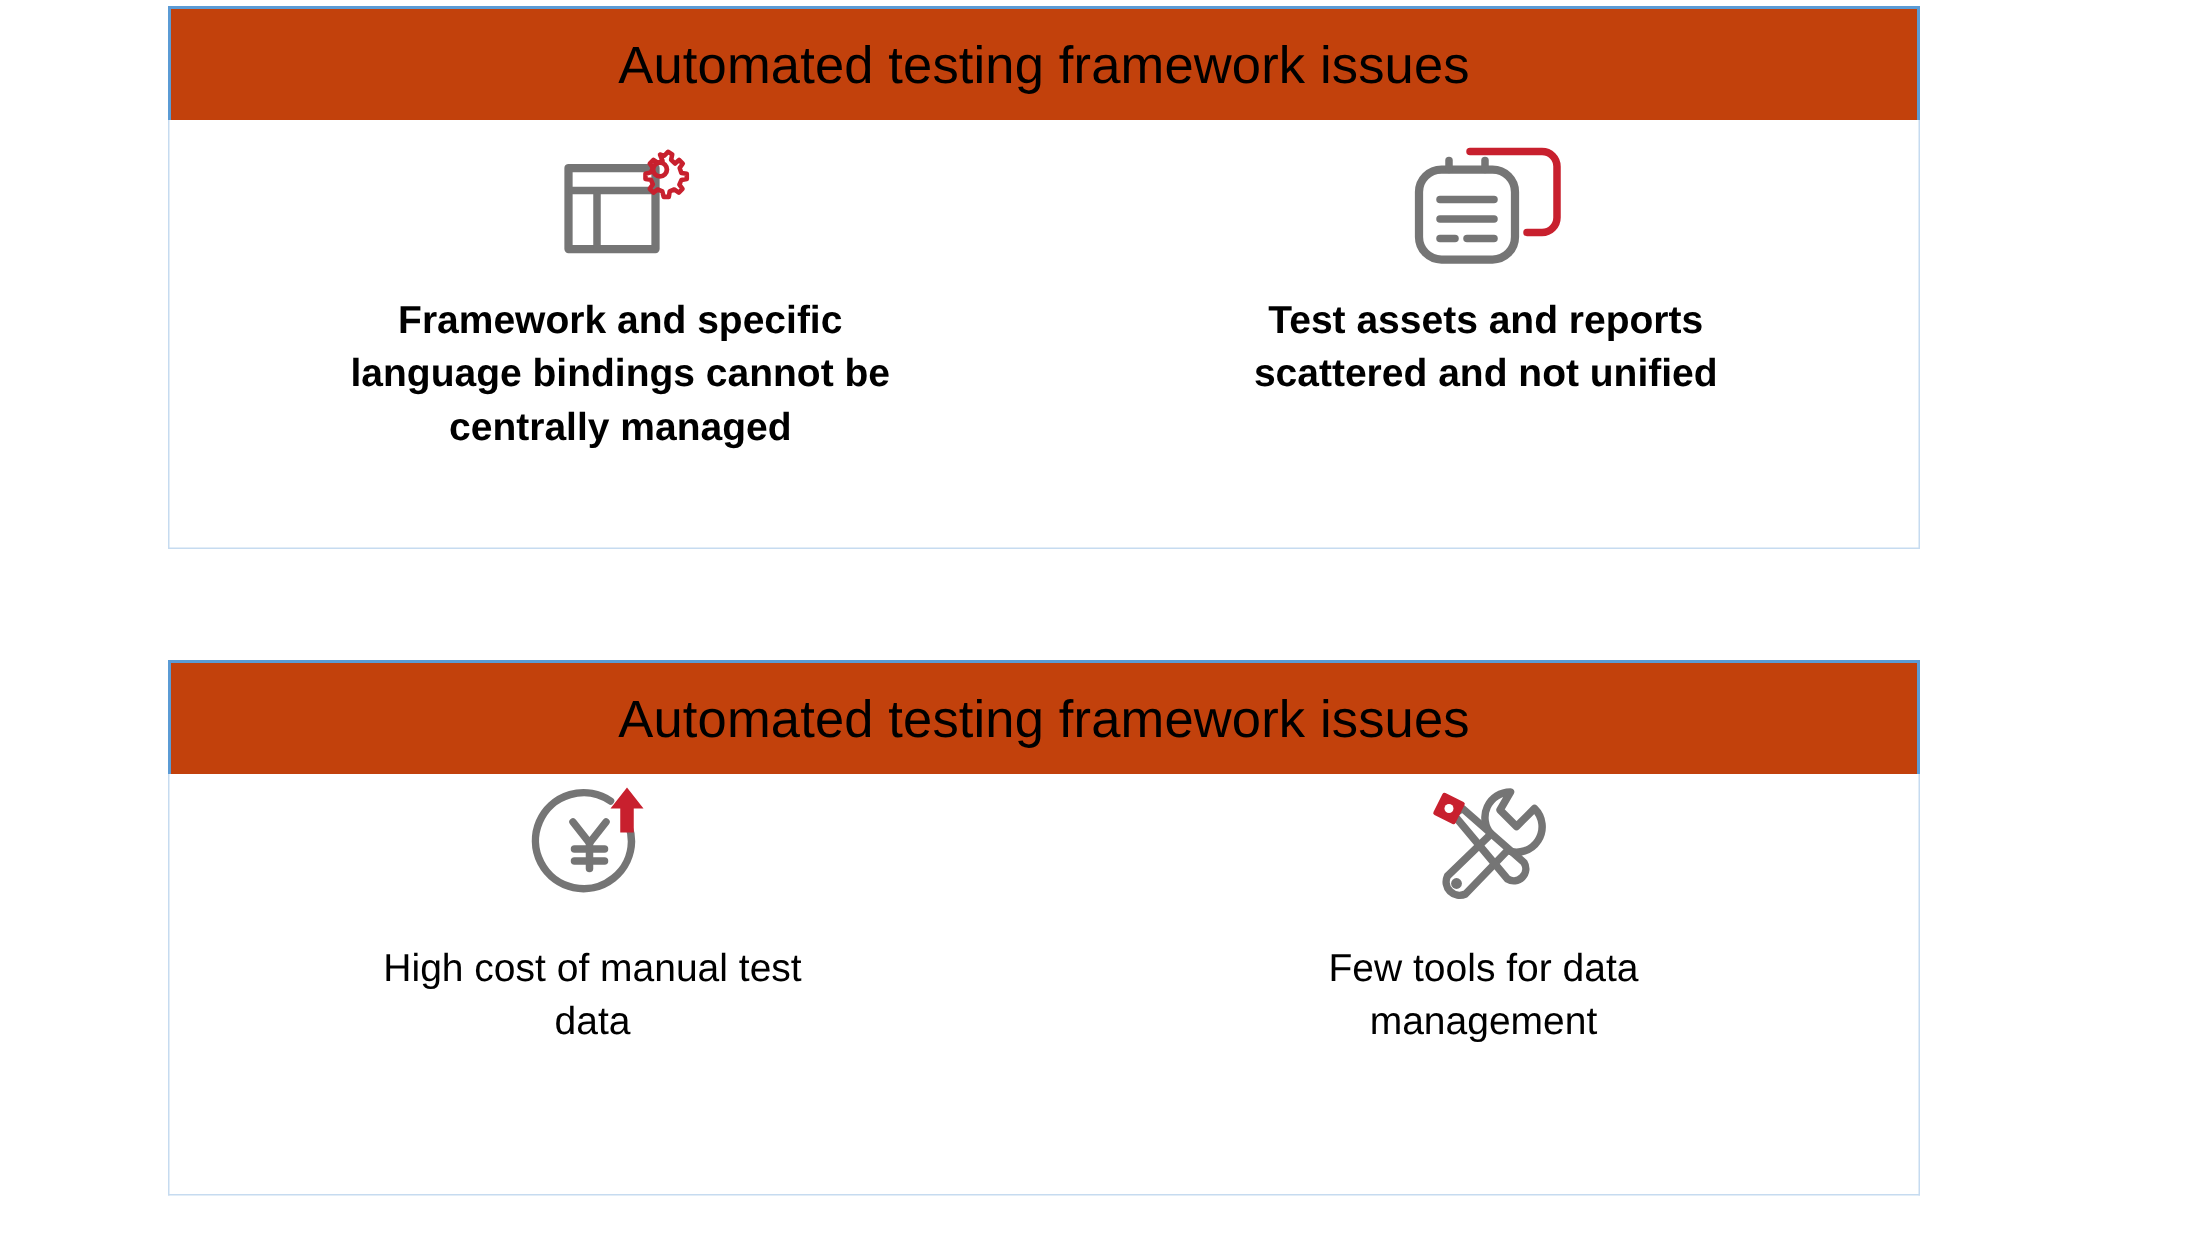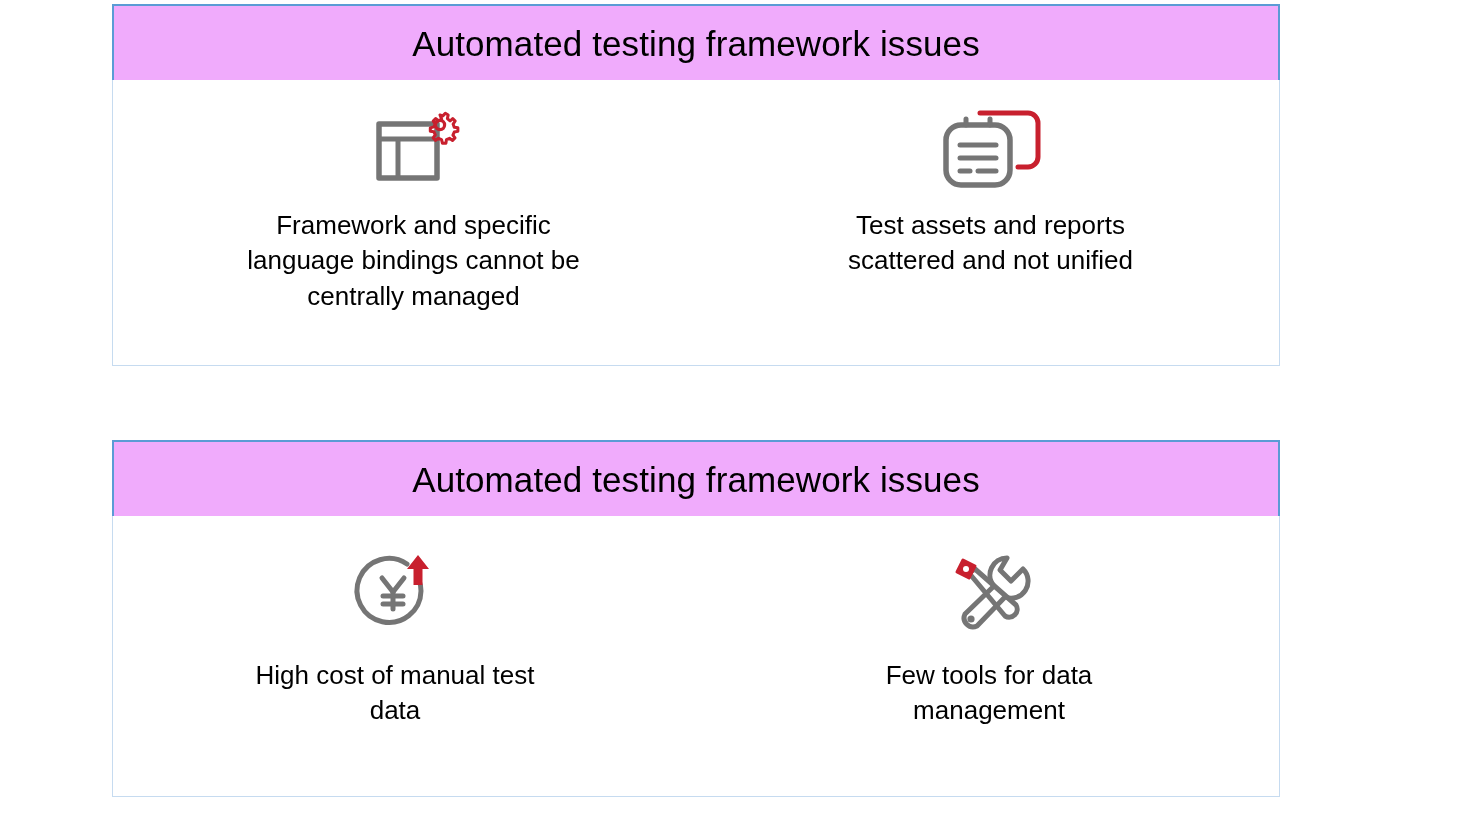--- a/index.html
+++ b/index.html
@@ -28,21 +28,21 @@
     width: 1168px;
     left: 112px;
   }
   #card-1 { top: 4px; }
   #card-2 { top: 440px; }
 
   .card-header {
     box-sizing: border-box;
     width: 100%;
     height: 76px;
-    background: #f0abfc;
+    background: #c2410c;
     border: 2px solid #5b9bd5;
     border-bottom: none;
     display: flex;
     align-items: center;
     justify-content: center;
   }
   .card-header-title {
     font-size: 35px;
     color: #000000;
     letter-spacing: 0.1px;
@@ -66,22 +66,22 @@
     width: 100%;
     height: 100%;
   }
   .cell {
     flex: 1 1 0;
     display: flex;
     flex-direction: column;
     align-items: center;
     box-sizing: border-box;
   }
-  #card-1 .cell { padding-top: 24px; }
-  #card-2 .cell { padding-top: 30px; }
+  #card-1 .cell { padding-top: 12px; font-weight: bold; }
+  #card-2 .cell { }
 
   .cell-icon {
     height: 86px;
     display: flex;
     align-items: center;
     justify-content: center;
   }
   #card-2 .cell-icon { height: 92px; }
 
   .cell-caption {

